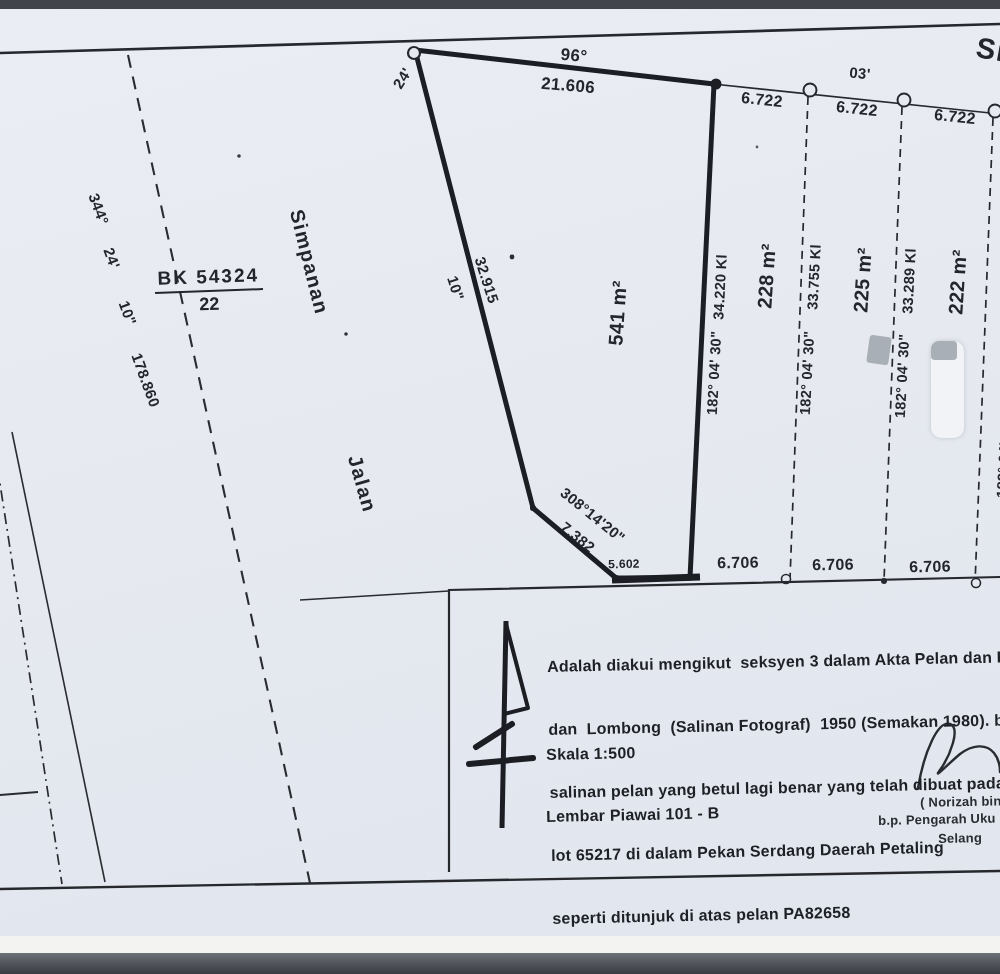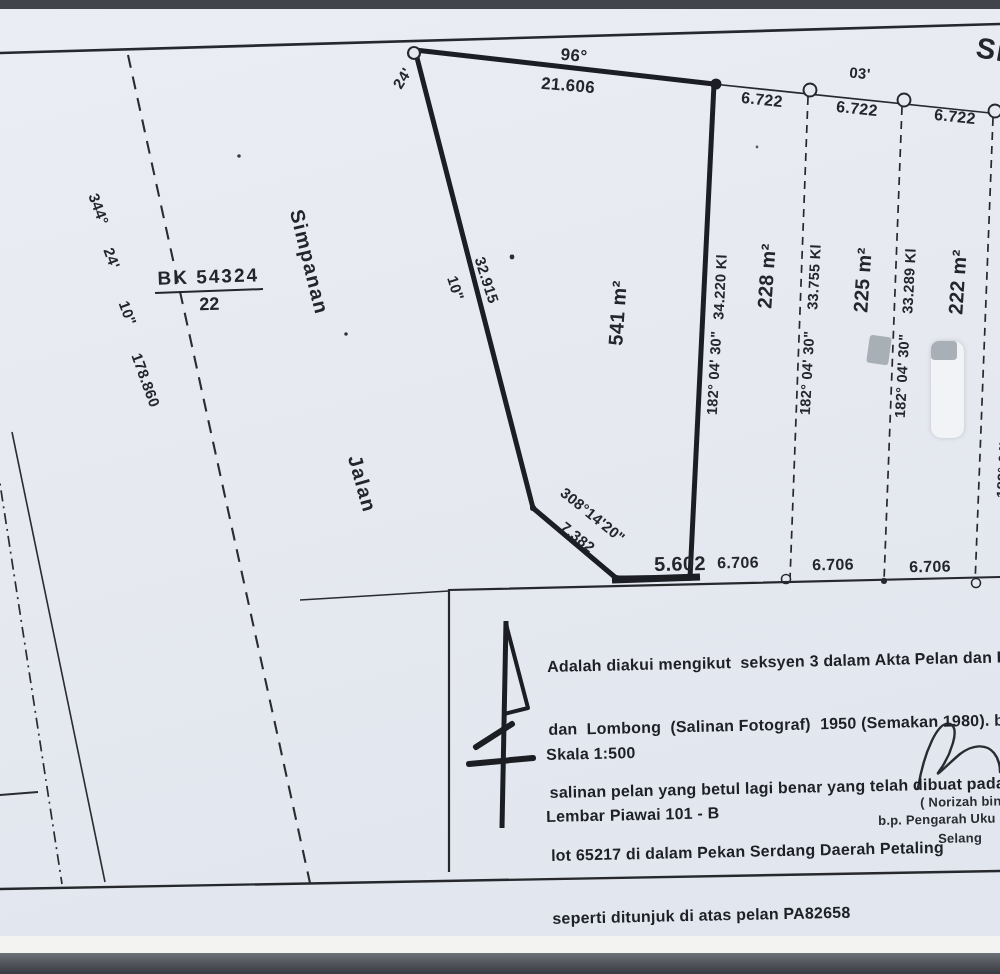--- a/index.html
+++ b/index.html
@@ -102,21 +102,21 @@
   <div class="lbl" style="left:128px;top:313px;--r:70deg">10"</div>
   <div class="lbl" style="left:146px;top:380px;--r:70deg">178.860</div>
   <div class="lbl road" style="left:309px;top:262px;--r:76deg">Simpanan</div>
   <div class="lbl road" style="left:362px;top:484px;--r:74deg">Jalan</div>
 
   <div class="lbl area" style="left:618px;top:313px;--r:-86deg">541 m²</div>
   <div class="lbl" style="left:487px;top:280px;--r:72deg">32.915</div>
   <div class="lbl" style="left:456px;top:288px;--r:72deg">10"</div>
   <div class="lbl" style="left:593px;top:515px;--r:39deg">308°14'20"</div>
   <div class="lbl" style="left:578px;top:537px;--r:39deg">7.382</div>
-  <div class="lbl" style="left:680px;top:564px;--r:-1deg;font-size:20px">5.602</div>
+  <div class="lbl" style="left:624px;top:564px;--r:-1deg;font-size:12px">5.602</div>
 
   <div class="lbl" style="left:714px;top:373px;--r:-87deg;font-size:14.5px">182° 04' 30"</div>
   <div class="lbl" style="left:720px;top:287px;--r:-87deg;font-size:14.5px">34.220 Kl</div>
 
   <div class="lbl" style="left:807px;top:373px;--r:-87deg;font-size:14.5px">182° 04' 30"</div>
   <div class="lbl" style="left:814px;top:277px;--r:-87deg;font-size:14.5px">33.755 Kl</div>
 
   <div class="lbl" style="left:902px;top:376px;--r:-87deg;font-size:14.5px">182° 04' 30"</div>
   <div class="lbl" style="left:909px;top:281px;--r:-87deg;font-size:14.5px">33.289 Kl</div>
 

